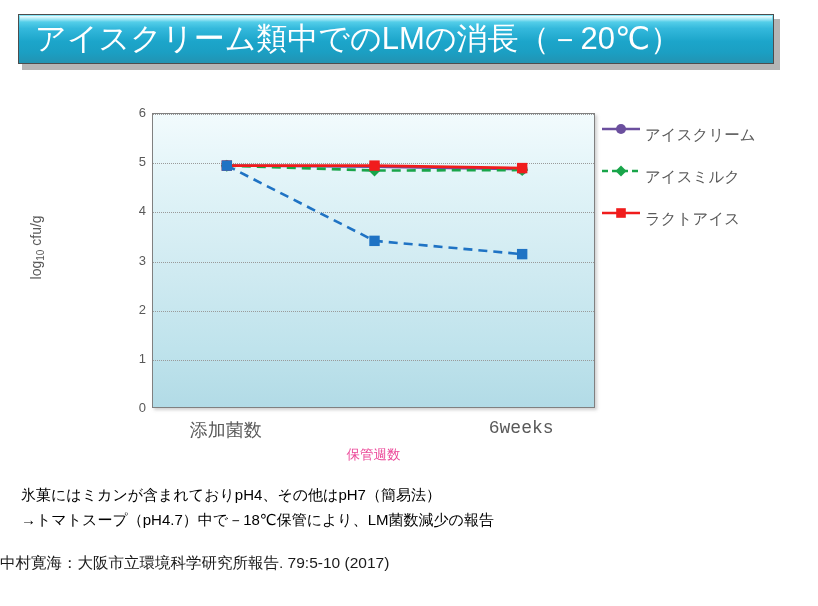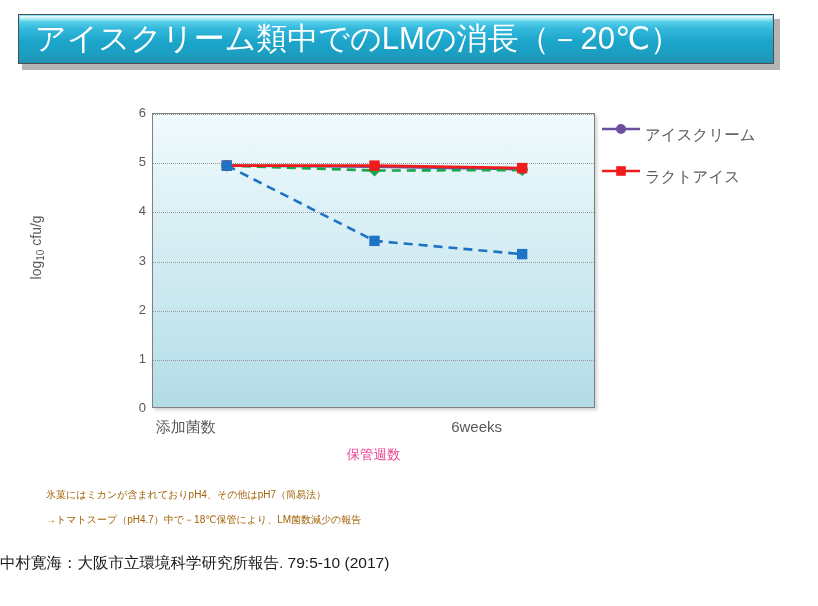--- a/index.html
+++ b/index.html
@@ -46,22 +46,22 @@
     box-shadow:2px 2px 3px rgba(120,120,120,.35);
   }
   .gridline{position:absolute;left:0;width:100%;height:0;
     border-top:1px dotted #9a9a9a;}
   .ytick{
     position:absolute;right:0;width:40px;text-align:right;
     font-size:13px;color:#595959;transform:translateY(-8px);
   }
   .ylabels{position:absolute;left:104px;top:25px;width:42px;height:295px;}
   .xtick{
-    position:absolute;top:0;width:140px;margin-left:-70px;text-align:left;
-    font-size:15px;color:#595959;
+    position:absolute;top:0;width:140px;margin-left:-70px;text-align:center;
+    font-size:18px;color:#595959;font-family:Liberation Mono, monospace;
   }
   .xticks{position:absolute;left:152px;top:330px;width:443px;height:22px;}
   .xaxis-title{
     position:absolute;left:152px;top:358px;width:443px;text-align:center;
     font-size:13.5px;color:#ec4899;
   }
   .yaxis-title{
     position:absolute;left:-48px;top:150px;width:170px;text-align:center;
     font-size:14px;color:#595959;
     transform:rotate(-90deg);transform-origin:center center;
@@ -73,21 +73,21 @@
   
   .legend{position:absolute;left:601px;top:108px;width:215px;}
   .legend-row{display:flex;align-items:center;height:42px;}
   .legend-key{width:40px;height:18px;flex:none;}
   .legend-label{
     font-size:15.5px;color:#595959;white-space:nowrap;padding-left:4px;margin-top:13px;
   }
 
   
   .captions{position:absolute;left:21px;top:482px;width:640px;}
-  .cap-line{font-size:10px;color:#a16207;line-height:25px;white-space:nowrap;margin-left:25px;}
+  .cap-line{font-size:15px;color:#000000;line-height:25px;white-space:nowrap;}
   .cap-line.indent{padding-left:8px;}
   .citation{
     position:absolute;left:0;top:553px;width:800px;text-align:left;
     font-size:15.5px;color:#1a1a1a;white-space:nowrap;
   }
 </style>
 </head>
 <body>
 
 <div class="slide">
@@ -163,20 +163,27 @@
   <div class="legend" id="legend">
       <div class="legend-row">
         <svg class="legend-key" viewBox="0 0 40 18">
           <line x1="1" y1="9" x2="39" y2="9" stroke="#6b4f9e" stroke-width="2.4"></line>
           <circle cx="20" cy="9" r="5" fill="#6b4f9e"></circle>
         </svg>
         <span class="legend-label">アイスクリーム</span>
       </div>
       <div class="legend-row">
         <svg class="legend-key" viewBox="0 0 40 18">
+          <line x1="1" y1="9" x2="39" y2="9" stroke="#19a54a" stroke-width="2.4" stroke-dasharray="6,4"></line>
+          <polygon points="20,3.5 25.5,9 20,14.5 14.5,9" fill="#19a54a"></polygon>
+        </svg>
+        <span class="legend-label">アイスミルク</span>
+      </div>
+      <div class="legend-row">
+        <svg class="legend-key" viewBox="0 0 40 18">
           <line x1="1" y1="9" x2="39" y2="9" stroke="#f01c1c" stroke-width="2.4"></line>
           <rect x="15.2" y="4.2" width="9.6" height="9.6" fill="#f01c1c"></rect>
         </svg>
         <span class="legend-label">ラクトアイス</span>
       </div>
     </div>
 
   <div class="captions">
     <div class="cap-line">氷菓にはミカンが含まれておりpH4、その他はpH7（簡易法）</div>
     <div class="cap-line">→トマトスープ（pH4.7）中で－18℃保管により、LM菌数減少の報告</div>

